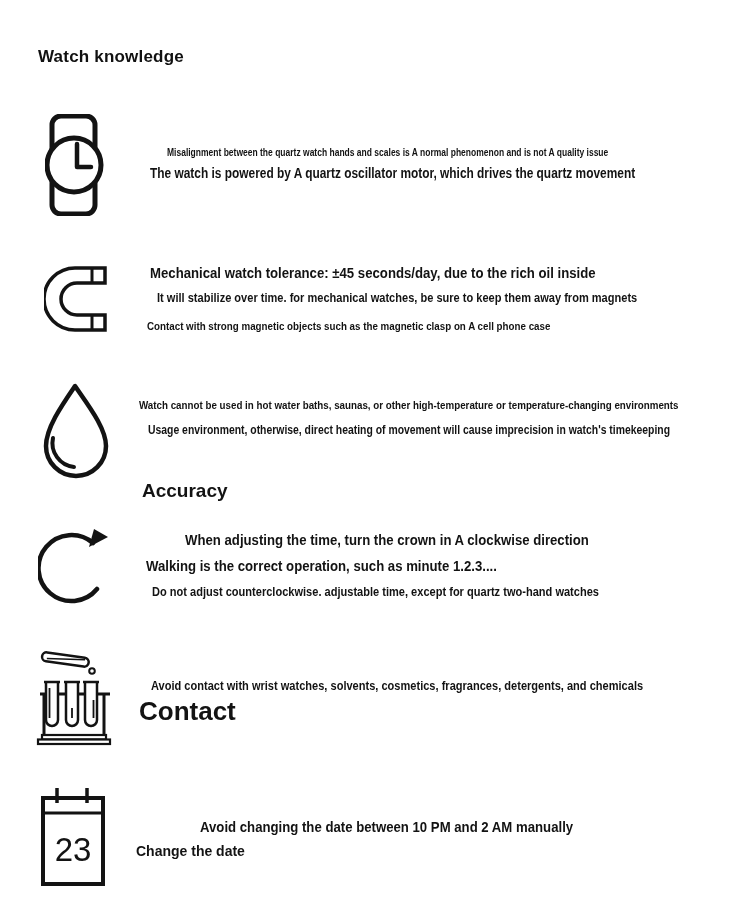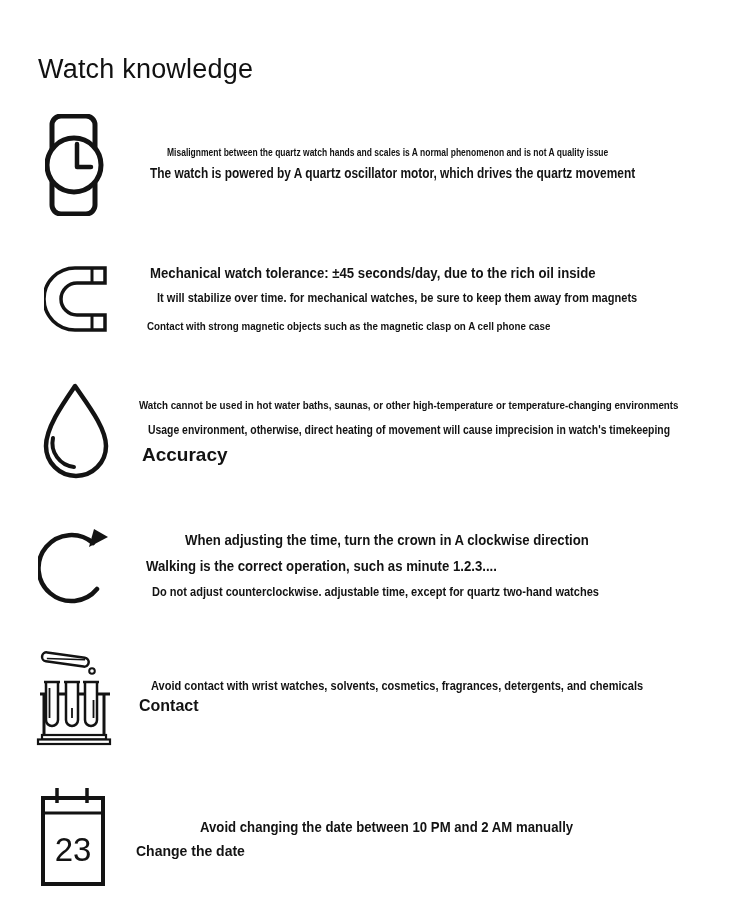--- a/index.html
+++ b/index.html
@@ -7,23 +7,23 @@
         font-family:"Liberation Sans","DejaVu Sans",sans-serif;color:#111;}
   section{display:contents;}
   .tl{position:absolute;white-space:nowrap;font-weight:bold;color:#131313;transform-origin:0 50%;line-height:1.15;}
   .cond{transform:scaleX(0.85);}
   .cond80{transform:scaleX(0.80);}
   .fs10{font-size:10px;}
   .fs11{font-size:11.5px;}
   .fs13{font-size:13px;}
   .fs14{font-size:14px;}
   .fs15{font-size:15.5px;}
-  .fs19{font-size:19px;}
-  .fs20{font-size:16px;}
-  #page-title{position:absolute;left:38px;top:36px;font-size:27px;font-weight:normal;letter-spacing:0.2px;}
+  .fs19{font-size:19px;margin-top:36px;}
+  .fs20{font-size:26px;}
+  #page-title{position:absolute;left:38px;top:36px;font-size:17px;font-weight:bold;letter-spacing:0.2px;}
   .icon{position:absolute;}
   #icon1{left:45px;top:114px;}
   #icon2{left:44px;top:266px;}
   #icon3{left:40px;top:383px;}
   #icon4{left:38px;top:528px;}
   #icon5{left:36px;top:648px;}
   #icon6{left:40px;top:785px;}
   #s1l1{left:167px;top:147px;}
   #s1l2{left:150px;top:165px;}
   #s2l1{left:150px;top:264px;}

